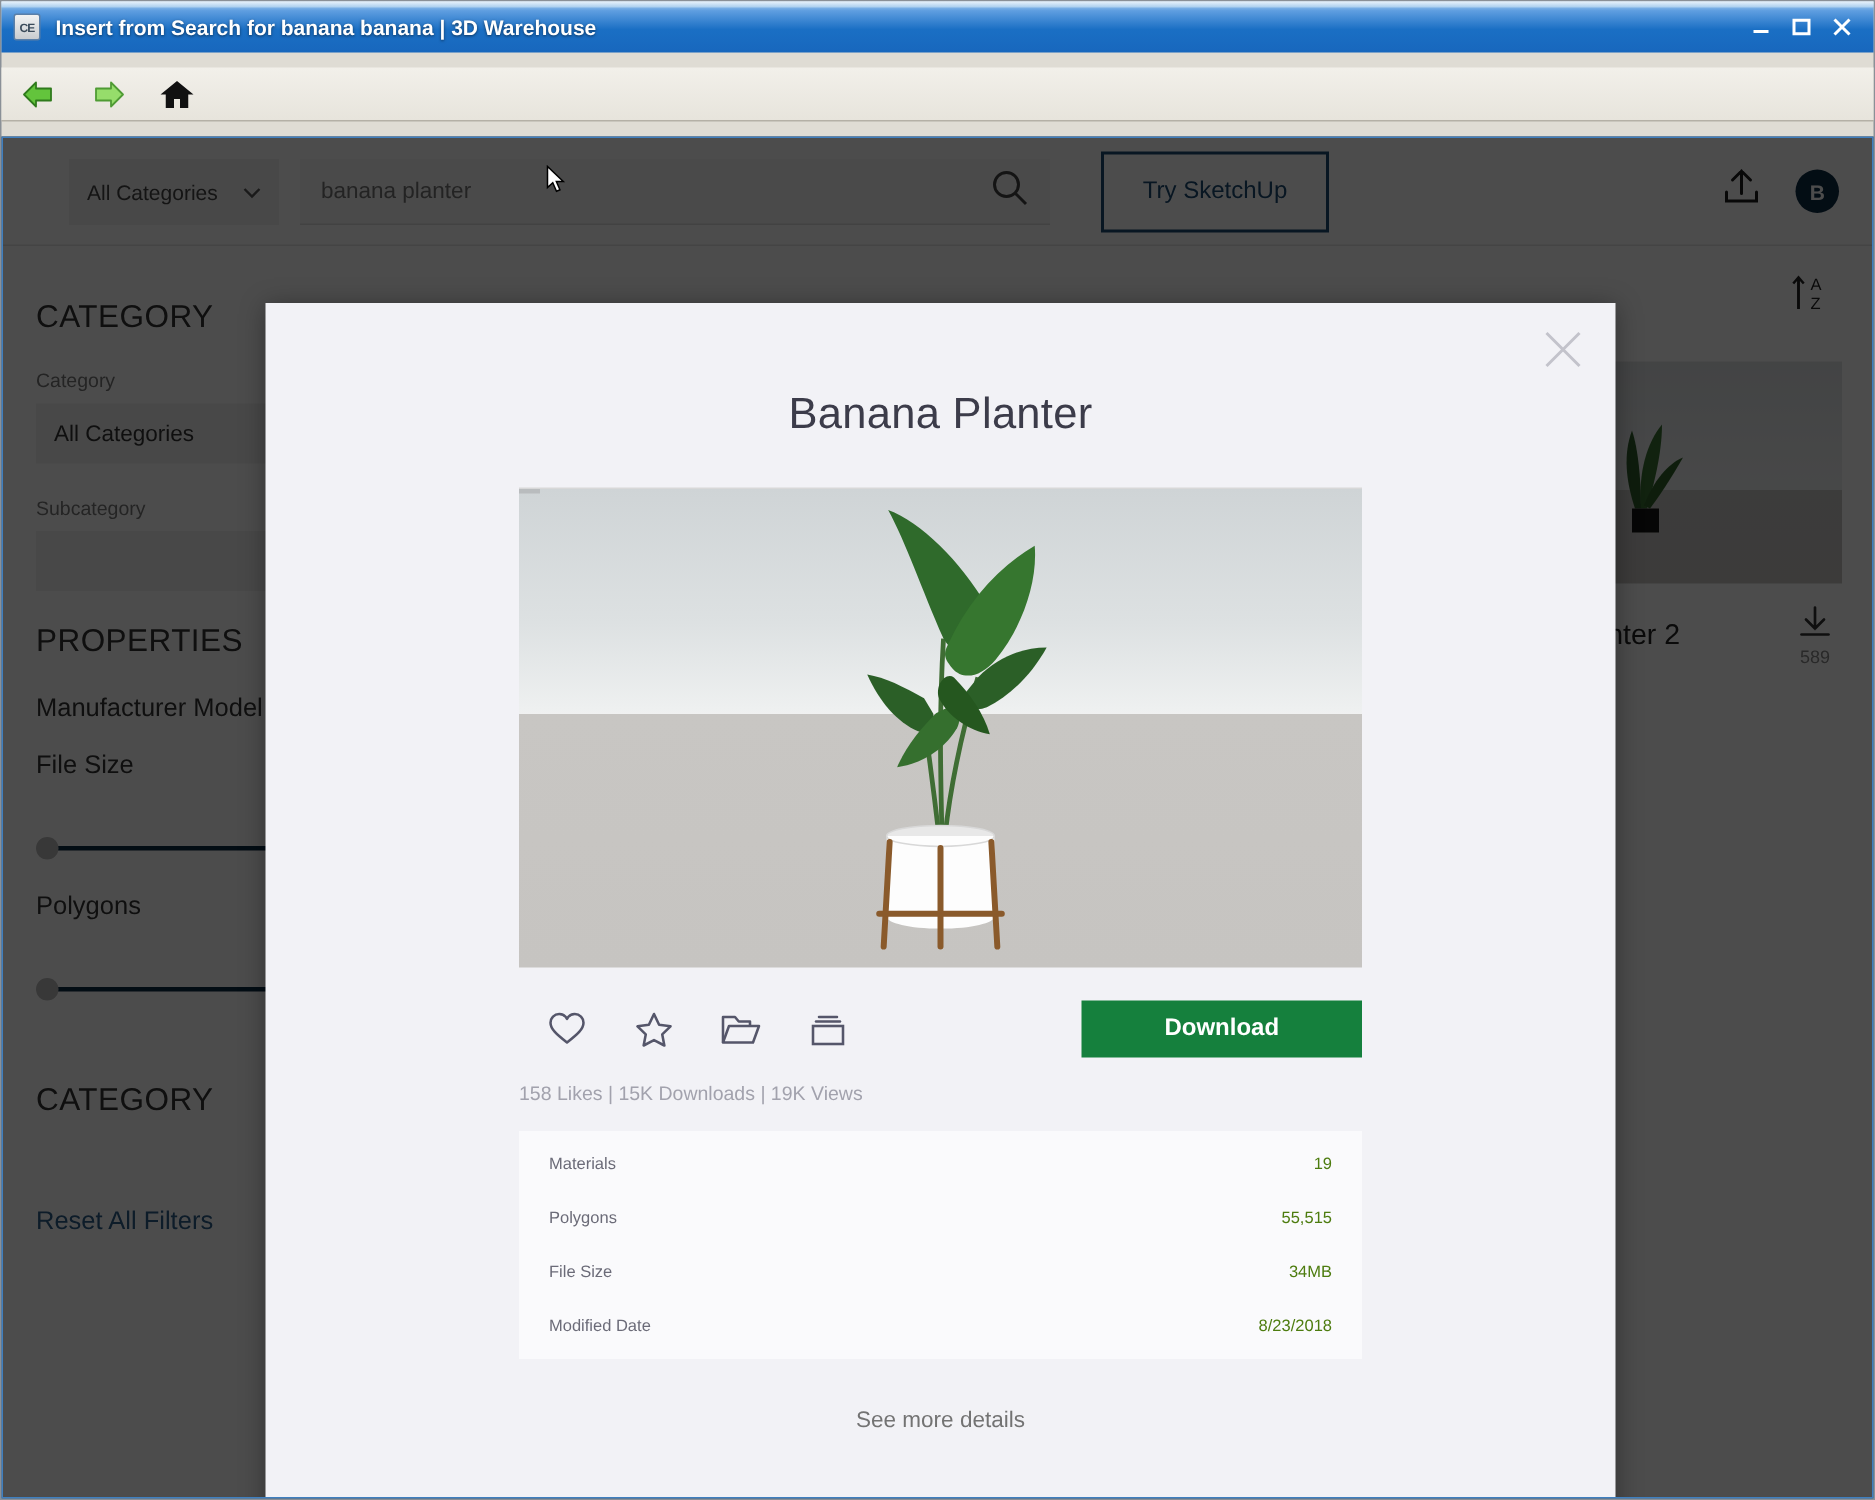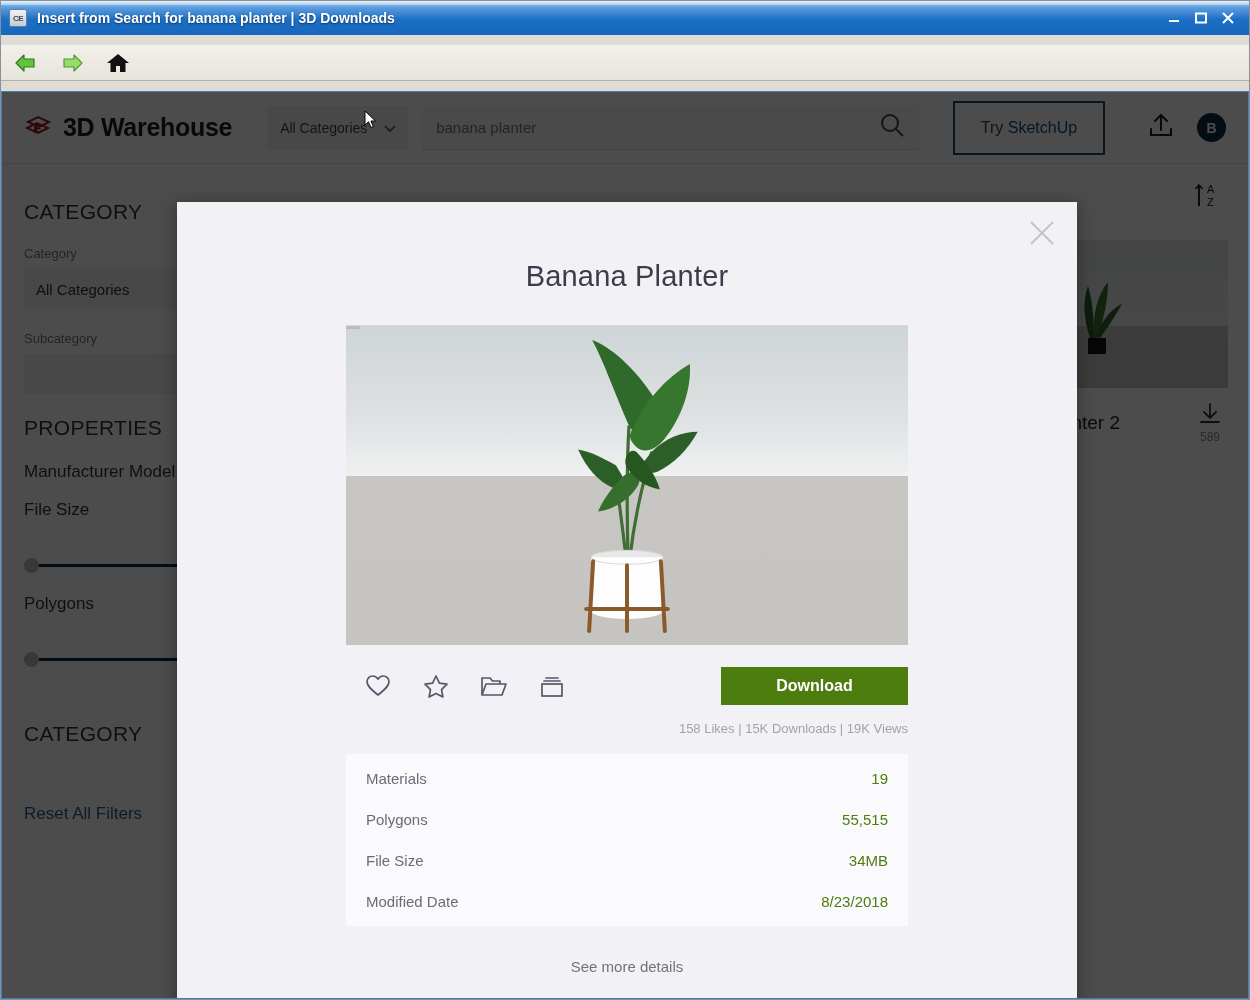--- a/index.html
+++ b/index.html
@@ -244,61 +244,61 @@
 
   .actions {
     width: 562px; margin: 22px auto 0;
     display: flex; align-items: center; gap: 0;
   }
   .act-icons { display: flex; align-items: center; gap: 30px; padding-left: 18px; }
   .act-icon { width: 28px; height: 28px; color: #55566a; display: flex; align-items: center; justify-content: center; }
   .dl-btn {
     margin-left: auto;
     width: 187px; height: 38px;
-    background: #4d7c0f;
+    background: #15803d;
     color: #fff;
     font-size: 16px; font-weight: bold;
     display: flex; align-items: center; justify-content: center;
     border: none;
     font-family: inherit;
   }
   .stats {
     width: 562px; margin: 16px auto 0;
-    text-align: right;
+    text-align: left;
     font-size: 13px; color: #a2a2ad;
   }
   .detail-table {
     width: 562px; margin: 18px auto 0;
     background: #fafafc;
     padding: 4px 20px;
   }
   .d-row {
     display: flex; justify-content: space-between;
     padding: 12px 0;
-    font-size: 15px; color: #6b6b78; align-items: center;
+    font-size: 11px; color: #6b6b78; align-items: center;
   }
   .d-val { color: #4d7c0f; }
   .more-link {
     width: 562px; margin: 32px auto 0;
     text-align: center;
     font-size: 15px;
     color: #737373;
   }
 
   
   .cursor { position: absolute; left: 362px; top: 18px; width: 14px; height: 20px; z-index: 99; }
 </style>
 </head>
 <body>
 
 <div class="os-window">
 
   <div class="titlebar">
     <div class="app-icon">CE</div>
-    <div class="title-text">Insert from Search for banana planter | 3D Downloads</div>
+    <div class="title-text">Insert from Search for banana banana | 3D Warehouse</div>
     <div class="win-btns">
       <div class="win-btn">
         <svg width="14" height="14" viewBox="0 0 14 14">
             <rect x="2" y="9" width="10" height="2" fill="#fff"></rect>
           </svg>
       </div>
       <div class="win-btn">
         <svg width="14" height="14" viewBox="0 0 14 14">
             <rect x="2" y="2.5" width="10" height="9" fill="none" stroke="#fff" stroke-width="2"></rect>
           </svg>
@@ -327,32 +327,20 @@
         <path d="M12 2 L23 11 L19.5 11 L19.5 20 L14 20 L14 14 L10 14 L10 20 L4.5 20 L4.5 11 L1 11 Z" fill="#111"></path>
       </svg>
     </div>
   </div>
 
   <div class="viewport">
 
     <div class="page">
 
       <div class="wh-header">
-        <div class="wh-logo">
-          <span class="wh-logo-mark">
-            <svg width="30" height="28" viewBox="0 0 30 28">
-              <g fill="none" stroke="#9b1f20" stroke-width="2">
-                <path d="M4 8 L14 3 L25 8 L15 13 Z"></path>
-                <path d="M3 14 L13 9 L24 14 L14 19 Z"></path>
-              </g>
-              <path d="M10 10 h7 v2 h-4 v1.5 h3.5 v2 h-3.5 v1.5 h4 v2 h-7 z" fill="#9b1f20"></path>
-            </svg>
-          </span>
-          <span class="wh-logo-text">3D Warehouse</span>
-        </div>
 
         <div class="cat-select">
           <span>All Categories</span>
           <span>
             <svg width="12" height="8" viewBox="0 0 12 8">
                 <path d="M1 1 L6 6 L11 1" stroke="#555" stroke-width="1.6" fill="none"></path>
               </svg>
           </span>
         </div>
 

